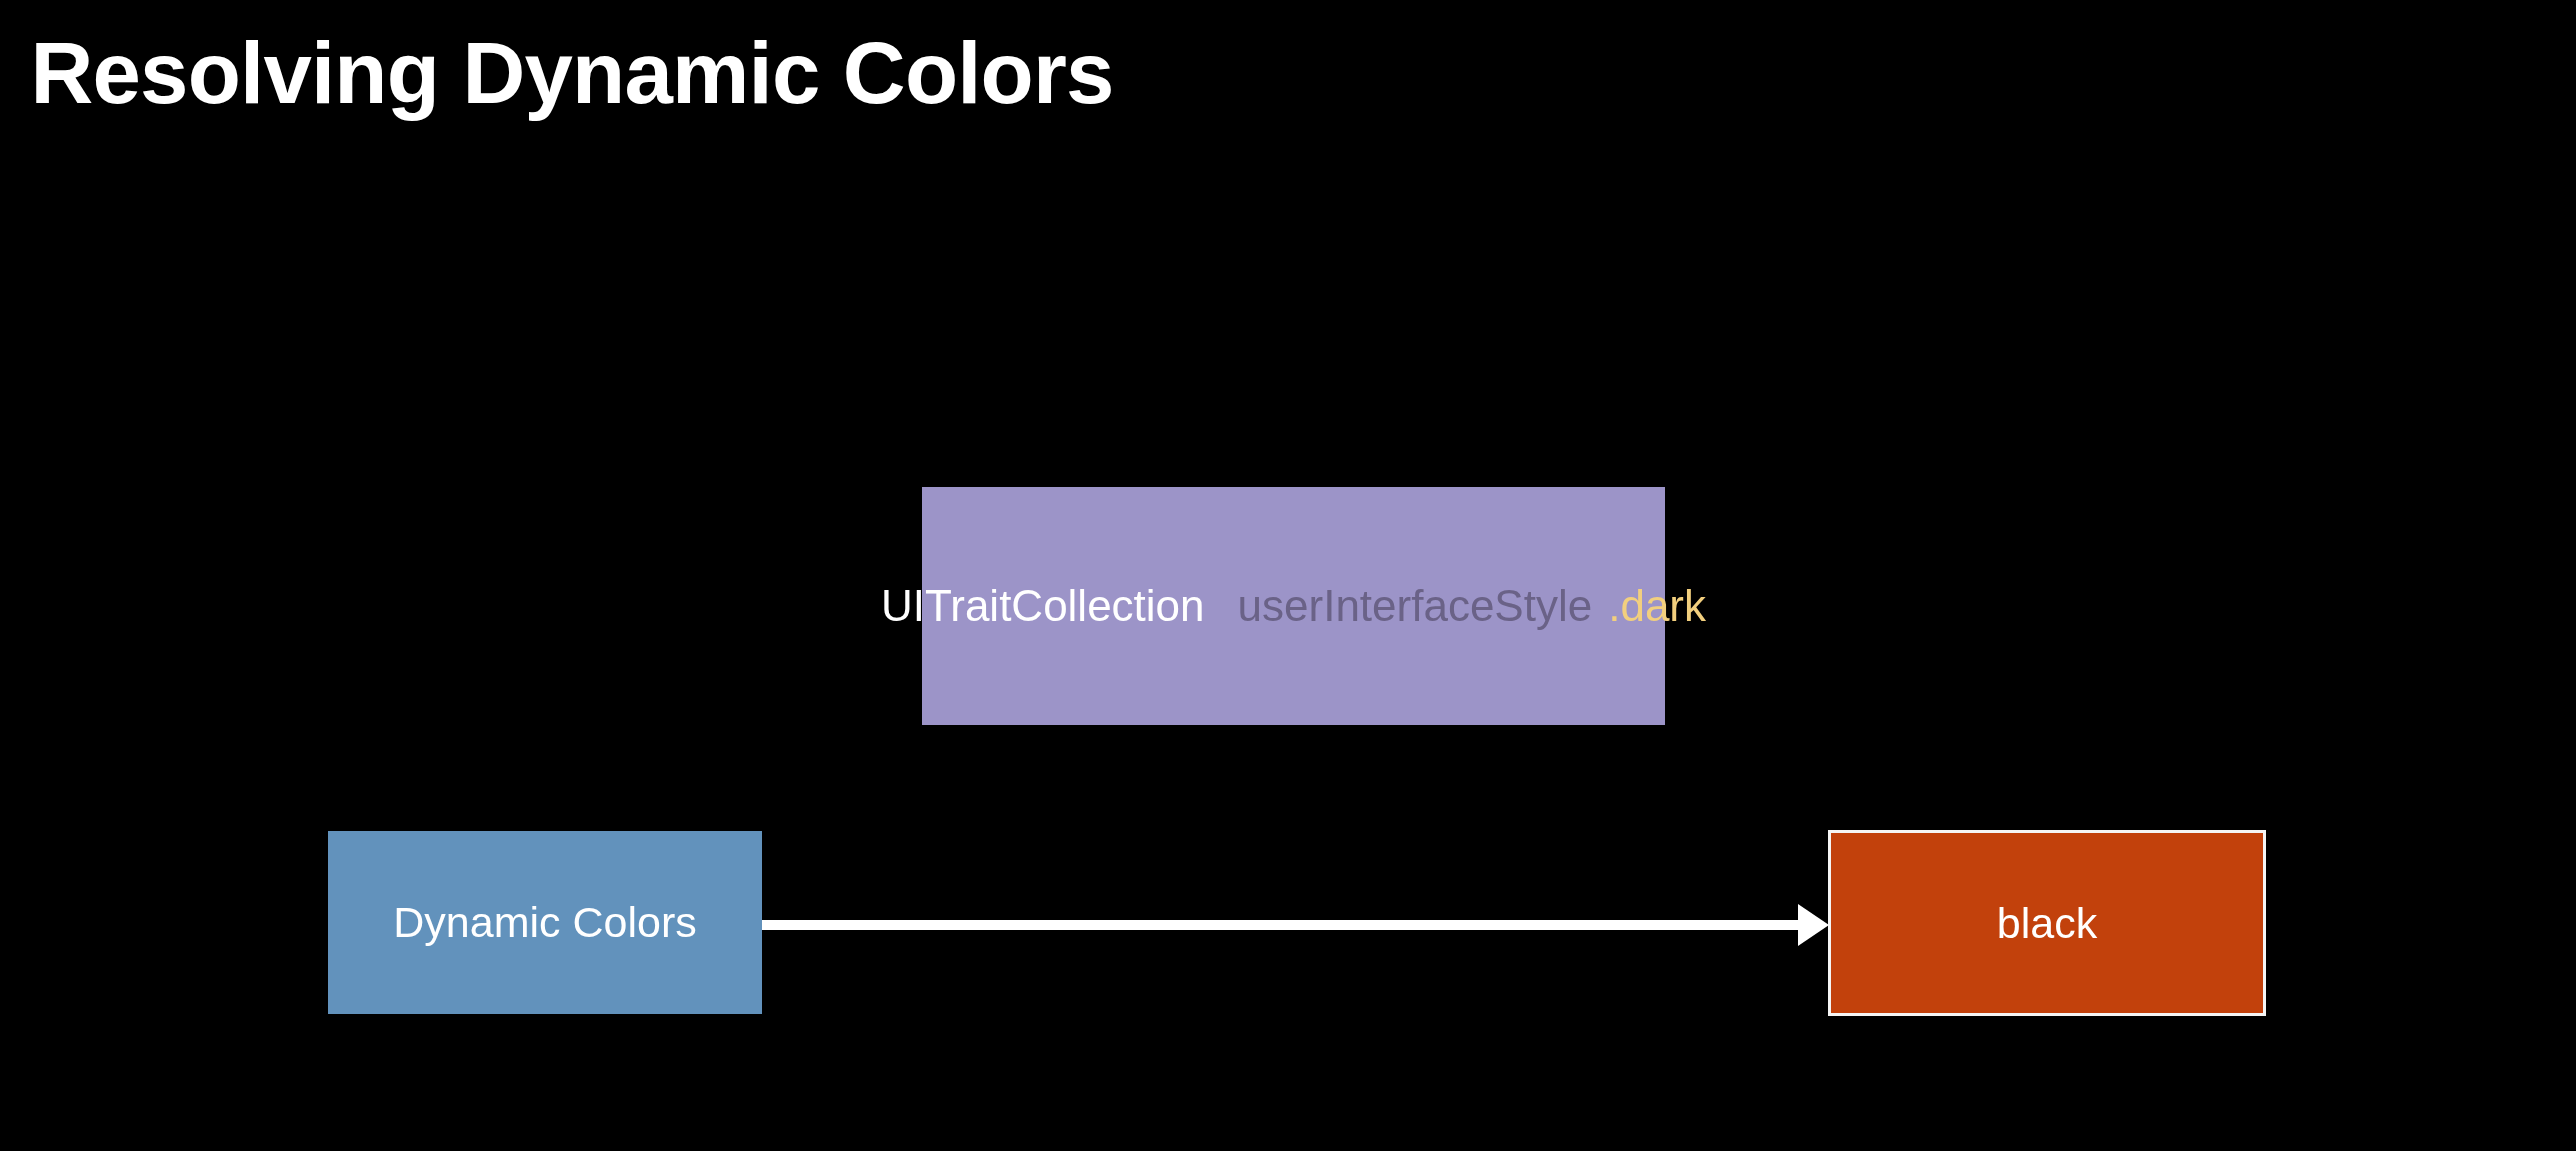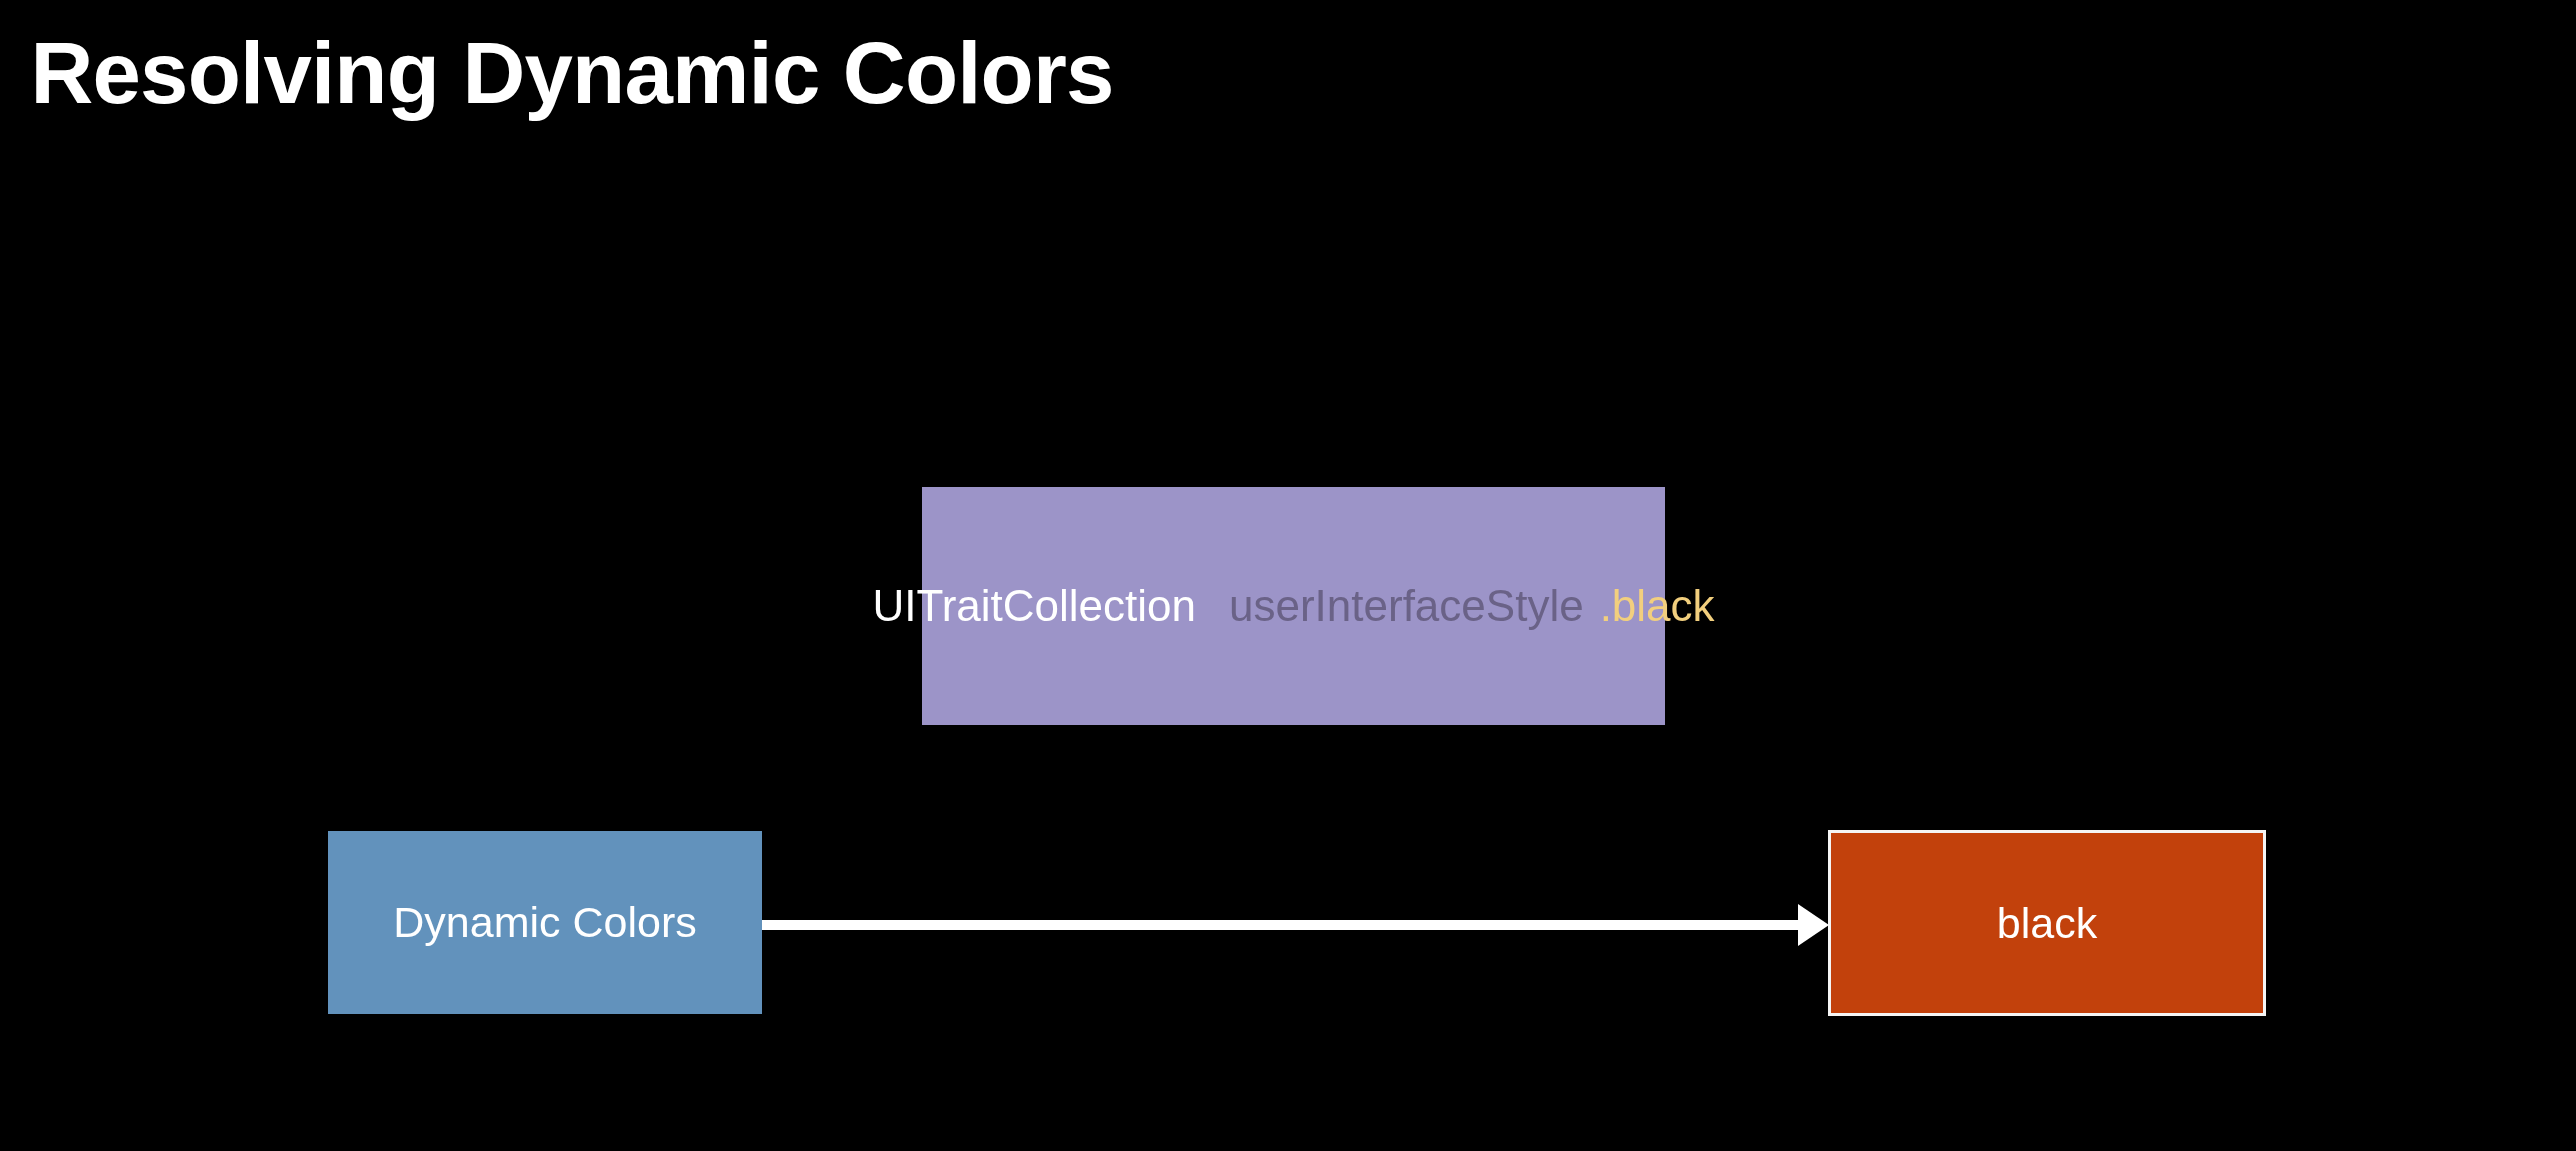--- a/index.html
+++ b/index.html
@@ -96,21 +96,21 @@
 <body>
 
 <div class="slide" style="background-color: rgb(0, 0, 0);">
 
   <h1 class="title" style="color: rgb(255, 255, 255);">Resolving Dynamic Colors</h1>
 
   <div class="trait-box" style="background-color: rgb(156, 148, 200);">
     <div class="trait-title" style="color: rgb(255, 255, 255);">UITraitCollection</div>
     <div class="trait-row">
       <span style="color: rgb(106, 98, 135);">userInterfaceStyle</span>
-      <span style="color: rgb(242, 207, 126);">.black</span>
+      <span style="color: rgb(242, 207, 126);">.dark</span>
     </div>
   </div>
 
   <div class="color-chip-box dynamic-box" style="background-color: rgb(98, 146, 188);">
     <span style="color: rgb(255, 255, 255);">Dynamic Colors</span>
   </div>
 
   <div class="arrow-shaft" style="background-color: rgb(255, 255, 255);"></div>
   <div class="arrow-head" style="border-left-color: rgb(255, 255, 255);"></div>
 

